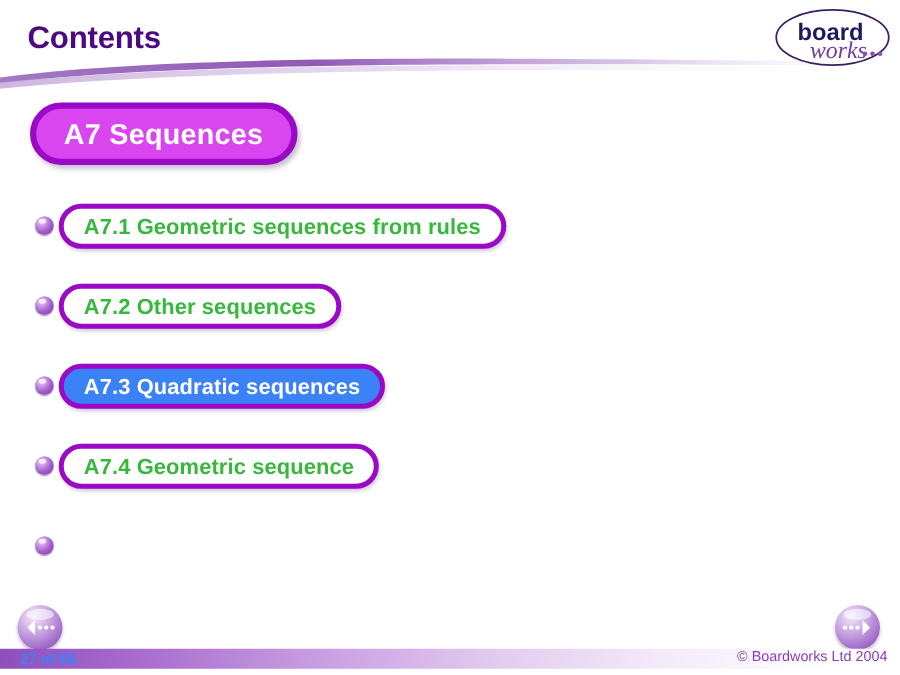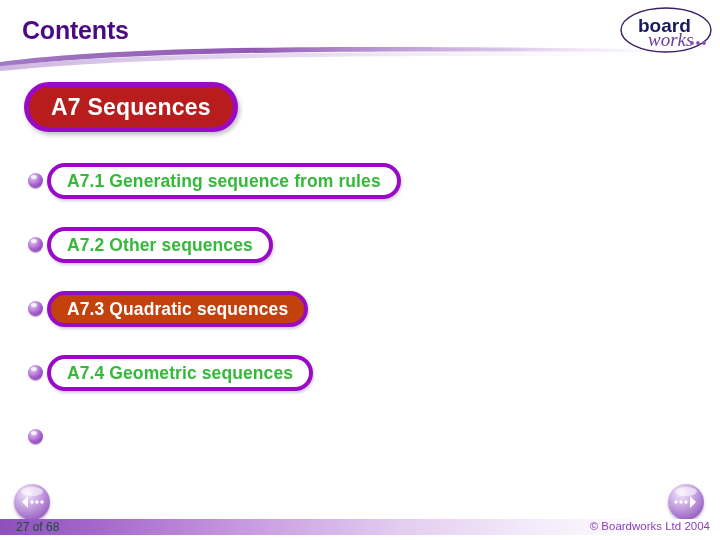--- a/index.html
+++ b/index.html
@@ -55,21 +55,21 @@
   
   #unit-title-box {
     position: absolute;
     left: 24px;
     top: 82px;
     height: 50px;
     box-sizing: border-box;
     padding: 0 22px;
     display: flex;
     align-items: center;
-    background: #b91c1c;
+    background: #d946ef;
     border: 5px solid #9A09C6;
     border-radius: 26px;
     box-shadow: 2px 3px 4px rgba(90,70,110,0.35);
   }
   #unit-title-box .label {
     color: #ffffff;
     font-size: 23px;
     font-weight: bold;
     white-space: nowrap;
     letter-spacing: 0.2px;
@@ -122,21 +122,21 @@
     box-shadow: 1px 2px 3px rgba(110,85,135,0.30);
   }
   .item-box .label {
     font-size: 17.5px;
     font-weight: bold;
     color: #36B83B;
     white-space: nowrap;
     letter-spacing: 0.1px;
   }
   .item-box.selected {
-    background: #c2410c;
+    background: #3b82f6;
   }
   .item-box.selected .label {
     color: #ffffff;
   }
 
   
   .nav-button {
     position: absolute;
     top: 484px;
     width: 36px;
@@ -180,22 +180,22 @@
       #e3cdf0 56%,
       #f4ebfa 74%,
       #ffffff 92%,
       #ffffff 100%);
   }
   #page-number {
     position: absolute;
     left: 16px;
     top: 520px;
     font-size: 12px;
-    font-weight: normal;
-    color: #14532d;
+    font-weight: bold;
+    color: #3b82f6;
     white-space: nowrap;
   }
   #copyright {
     position: absolute;
     right: 10px;
     top: 520px;
     font-size: 11.5px;
     color: #8B3FB5;
     white-space: nowrap;
   }
@@ -236,42 +236,42 @@
 
   <div id="unit-title-box">
     <span class="label">A7 Sequences</span>
   </div>
 
   <div id="contents-list">
 
     <div class="list-item">
       <span class="bullet"></span>
       <div class="item-box">
-        <span class="label">A7.1 Generating sequence from rules</span>
+        <span class="label">A7.1 Geometric sequences from rules</span>
       </div>
     </div>
 
     <div class="list-item">
       <span class="bullet"></span>
       <div class="item-box">
         <span class="label">A7.2 Other sequences</span>
       </div>
     </div>
 
     <div class="list-item">
       <span class="bullet"></span>
       <div class="item-box selected">
         <span class="label">A7.3 Quadratic sequences</span>
       </div>
     </div>
 
     <div class="list-item">
       <span class="bullet"></span>
       <div class="item-box">
-        <span class="label">A7.4 Geometric sequences</span>
+        <span class="label">A7.4 Geometric sequence</span>
       </div>
     </div>
 
     <div class="list-item">
       <span class="bullet"></span>
     </div>
 
   </div>
 
   <div class="nav-button" id="nav-prev">

